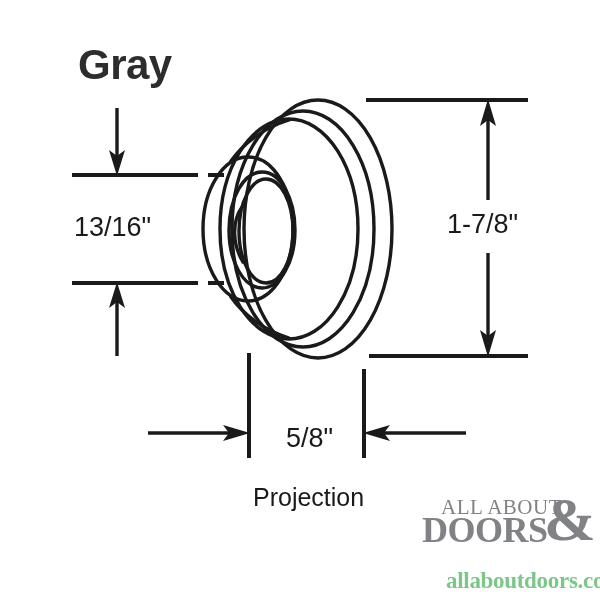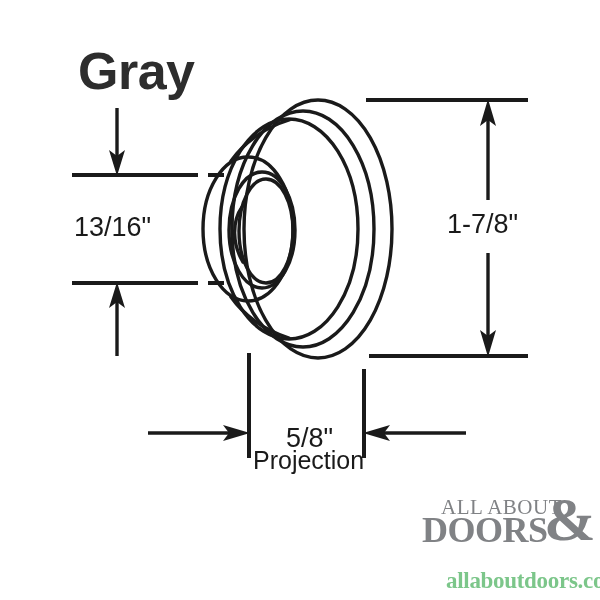--- a/index.html
+++ b/index.html
@@ -28,21 +28,21 @@
 
   
   .lbl {
     position: absolute;
     white-space: nowrap;
     color: #231f20;
   }
   #gray-label {
     left: 78px;
     top: 41px;
-    font-size: 52px;
+    font-size: 42px;
     font-weight: bold;
     letter-spacing: -0.5px;
     color: #2d2d2d;
   }
   #dim-left-label {
     left: 74px;
     top: 212px;
     font-size: 27px;
     color: #1a1a1a;
   }
@@ -53,21 +53,21 @@
     color: #1a1a1a;
   }
   #dim-proj-label {
     left: 286px;
     top: 423px;
     font-size: 27px;
     color: #1a1a1a;
   }
   #proj-caption {
     left: 253px;
-    top: 446px;
+    top: 483px;
     font-size: 25px;
     color: #1a1a1a;
   }
 
   
   #logo {
     position: absolute;
     left: 404px;
     top: 494px;
     width: 192px;

